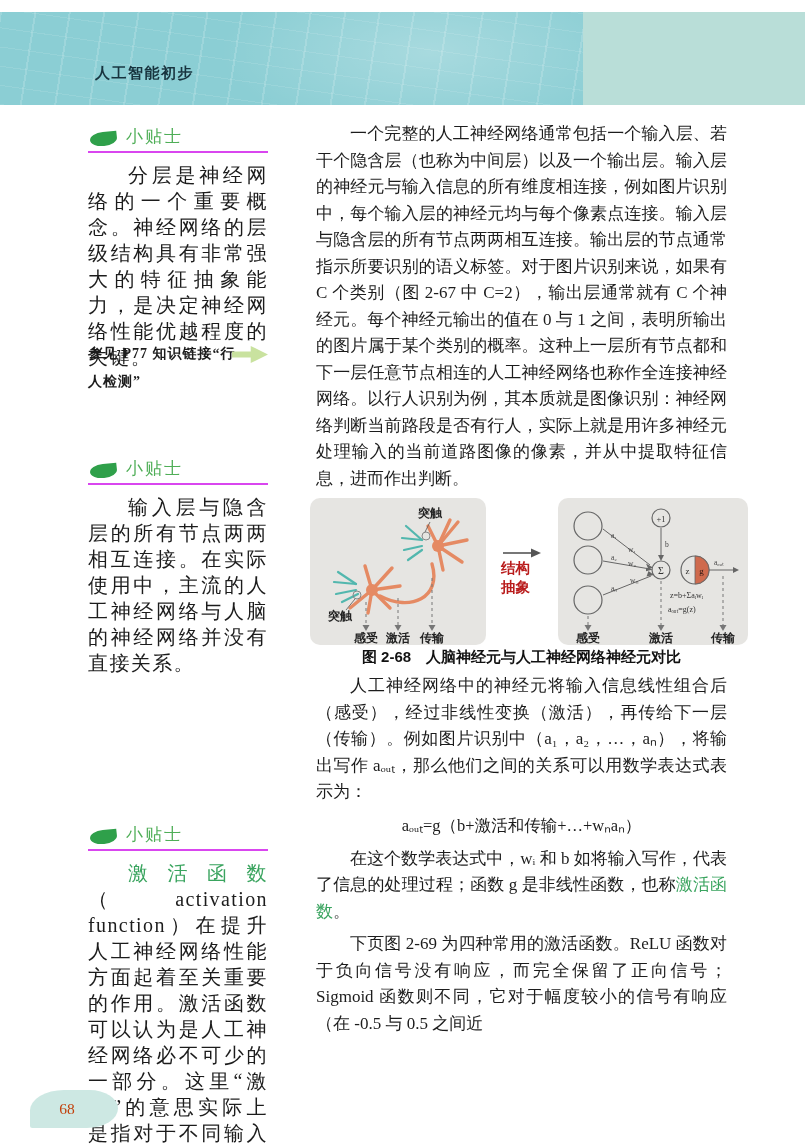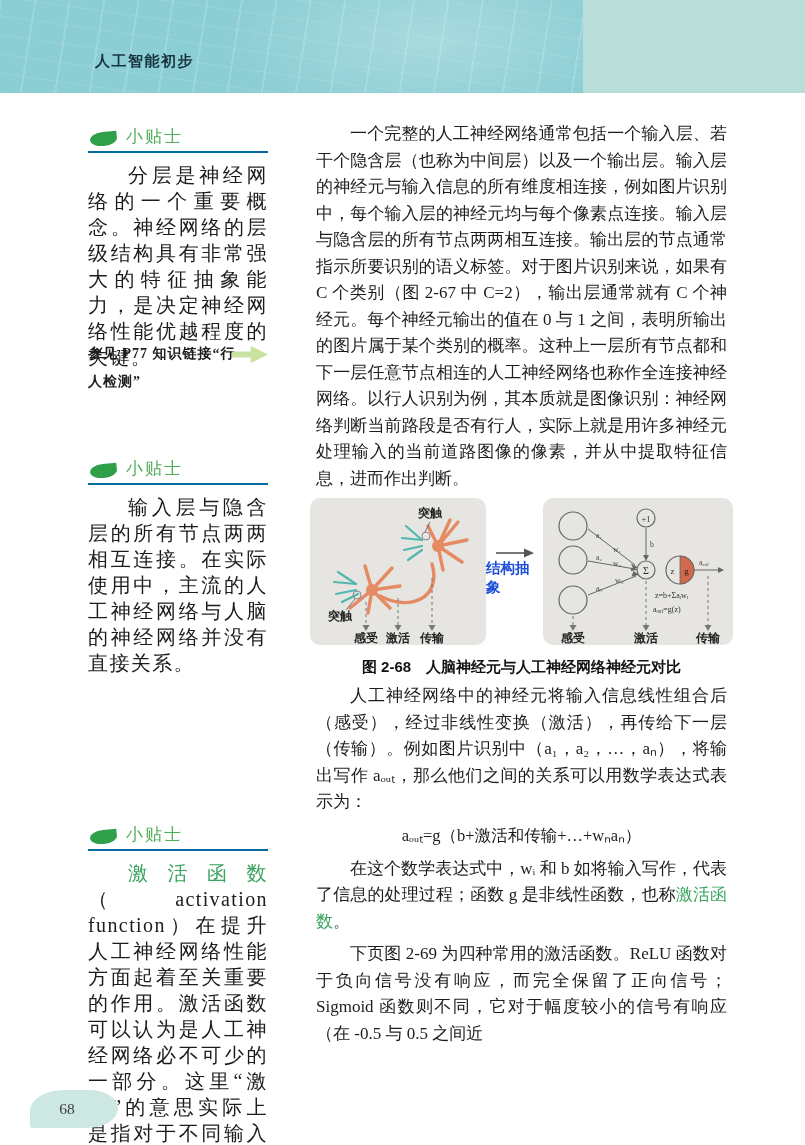--- a/index.html
+++ b/index.html
@@ -1,69 +1,69 @@
 <!DOCTYPE html>
 <html><head>
 <meta charset="utf-8">
 <style>
   html,body{margin:0;padding:0;background:#fff;}
   .page{position:relative;width:805px;height:1145px;background:#fff;overflow:hidden;
         font-family:"Liberation Serif",serif;color:#1c1c1c;}
 
   
-  .header{position:absolute;left:0;top:0;width:805px;height:93px;}
+  .header{position:absolute;left:0;top:12px;width:805px;height:93px;}
   .header-left{position:absolute;left:0;top:0;width:583px;height:93px;background:#8bced4;
     background-image:
       repeating-linear-gradient(99deg, rgba(255,255,255,.16) 0 2px, rgba(255,255,255,0) 2px 34px),
       repeating-linear-gradient(8deg, rgba(255,255,255,.10) 0 1px, rgba(255,255,255,0) 1px 19px),
       radial-gradient(ellipse 300px 120px at 430px 40px, rgba(255,255,255,.25), rgba(255,255,255,0) 70%);}
   .header-right{position:absolute;left:583px;top:0;width:222px;height:93px;background:#b9ded8;}
   .book-title{position:absolute;left:95px;top:52px;font-family:"Liberation Sans",sans-serif;
     font-weight:700;font-size:15px;color:#17333e;letter-spacing:1.5px;}
 
   
   .sidebar{position:absolute;left:88px;top:93px;width:180px;height:1000px;}
   .tip{position:absolute;left:0;width:180px;}
   .tip-1{top:30px}.tip-2{top:362px}.tip-3{top:728px}
-  .tip-head{position:relative;height:28px;border-bottom:2px solid #0369a1;}
+  .tip-head{position:relative;height:28px;border-bottom:2px solid #d946ef;}
   .leaf{position:absolute;left:2px;top:9px;width:27px;height:14px;background:#2fa04a;
         border-radius:50% 0 50% 50%;transform:rotate(-6deg);}
   .tip-title{position:absolute;left:38px;top:2px;font-family:"Liberation Sans",sans-serif;
         font-size:17px;color:#4fae57;letter-spacing:2px;}
   .tip-body{margin:9px 0 0;font-size:20px;line-height:26px;text-align:justify;
         text-indent:2em;letter-spacing:1.4px;}
   .ref-note{position:absolute;top:247px;left:0;width:180px;font-size:14px;line-height:28px;
         letter-spacing:1px;}
   .ref-text{display:block;width:152px;font-weight:bold;}
   .ref-arrow{position:absolute;right:0;top:6px;width:36px;height:17px;background:#c9e29f;
         clip-path:polygon(0 32%,52% 32%,52% 0,100% 50%,52% 100%,52% 68%,0 68%);}
   .green{color:#3aa45f;}
 
   
   .content{position:absolute;left:310px;top:93px;width:423px;}
   .para{margin:6px;font-size:17px;line-height:26.5px;text-align:justify;text-indent:2em;}
   .p1{margin-top:28px;}
-  .figure-row{margin:6px 0 0;display:flex;height:147px;}
+  .figure-row{margin:6px 0 0;display:flex;height:147px;gap:15px;}
   .panel{background:#e6e5e2;border-radius:10px;height:147px;}
   .panel-left{width:176px;}
   .panel-right{width:190px;}
   .fig-mid{width:57px;display:flex;flex-direction:column;align-items:center;justify-content:center;}
-  .mid-label{font-family:"Liberation Sans",sans-serif;font-weight:700;font-size:14.5px;color:#1d4ed8;margin-top:0;}
-  .caption{margin:13px 0 5px;text-align:center;font-family:"Liberation Sans",sans-serif;
+  .mid-label{font-family:"Liberation Sans",sans-serif;font-weight:700;font-size:14.5px;color:#b91c1c;margin-top:0;}
+  .caption{margin:3px 0 5px;text-align:center;font-family:"Liberation Sans",sans-serif;
         font-weight:700;font-size:15px;color:#111;}
   .formula{text-align:center;font-size:16.5px;line-height:28px;}
   .fig-cjk{font-family:"Liberation Sans",sans-serif;font-weight:700;font-size:12px;fill:#222;}
   .fig-small{font-size:7.5px;fill:#444;}
   .fig-eq{font-size:8px;fill:#333;}
 
   
   .page-blob{position:absolute;left:30px;top:1090px;width:88px;height:38px;background:#cde8e3;
         border-radius:60% 50% 55% 4% / 85% 75% 80% 8%;
         display:flex;align-items:center;justify-content:center;}
-  .page-num{font-size:15.5px;color:#404040;padding-right:14px;}
+  .page-num{font-size:15.5px;color:#c2410c;padding-right:14px;}
 </style>
 </head>
 <body>
 
 <div class="page">
 
   <div class="header">
     <div class="header-left"></div>
     <div class="header-right"></div>
     <span class="book-title">人工智能初步</span>

